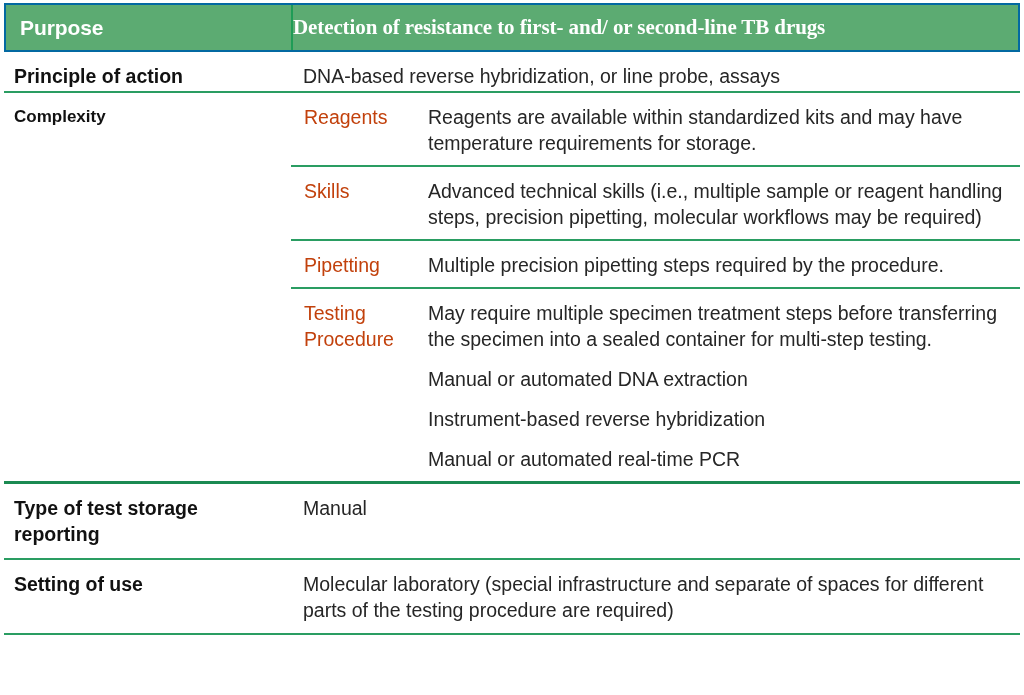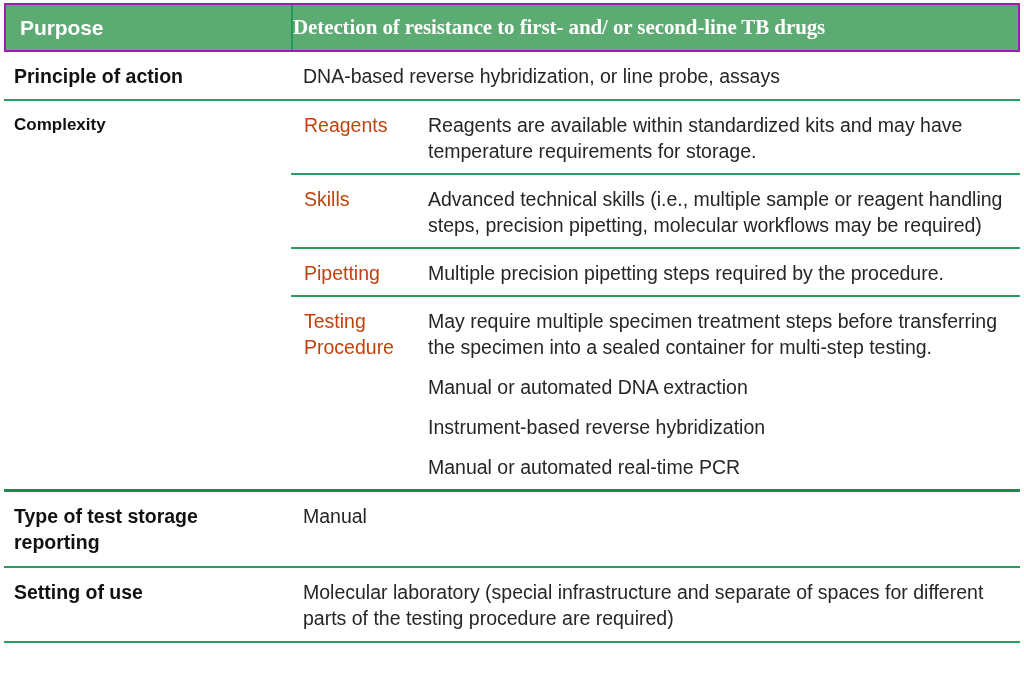--- a/index.html
+++ b/index.html
@@ -22,21 +22,21 @@
     box-sizing: border-box;
   }
 
   
   .hdr {
     position: relative;
     display: flex;
     height: 49px;
     margin: 3px 4px 0 4px;
     background: #5cab72;
-    border: 2px solid #a21caf;
+    border: 2px solid #0369a1;
     box-sizing: border-box;
   }
   .hdr-cell {
     display: flex;
     align-items: center;
     font-size: 21px;
     font-weight: bold;
     color: #ffffff;
     letter-spacing: -0.1px;
     white-space: nowrap;
@@ -155,21 +155,21 @@
 </head>
 <body>
 
 <div class="table">
 
   <div class="hdr">
     <div class="hdr-cell hdr-left">Purpose</div>
     <div class="hdr-cell hdr-right">Detection of resistance to first- and/ or second-line TB drugs</div>
   </div>
 
-  <div class="row" style="padding-top:11px;padding-bottom:10px;">
+  <div class="row" style="padding-top:11px;padding-bottom:2px;">
     <div class="lbl">Principle of action</div>
     <div class="body-text">DNA-based reverse hybridization, or line probe, assays</div>
   </div>
 
   <div class="rule-full"></div>
 
   <div class="complexity">
     <div class="complexity-label">Complexity</div>
 
     <div class="complexity-sub">

